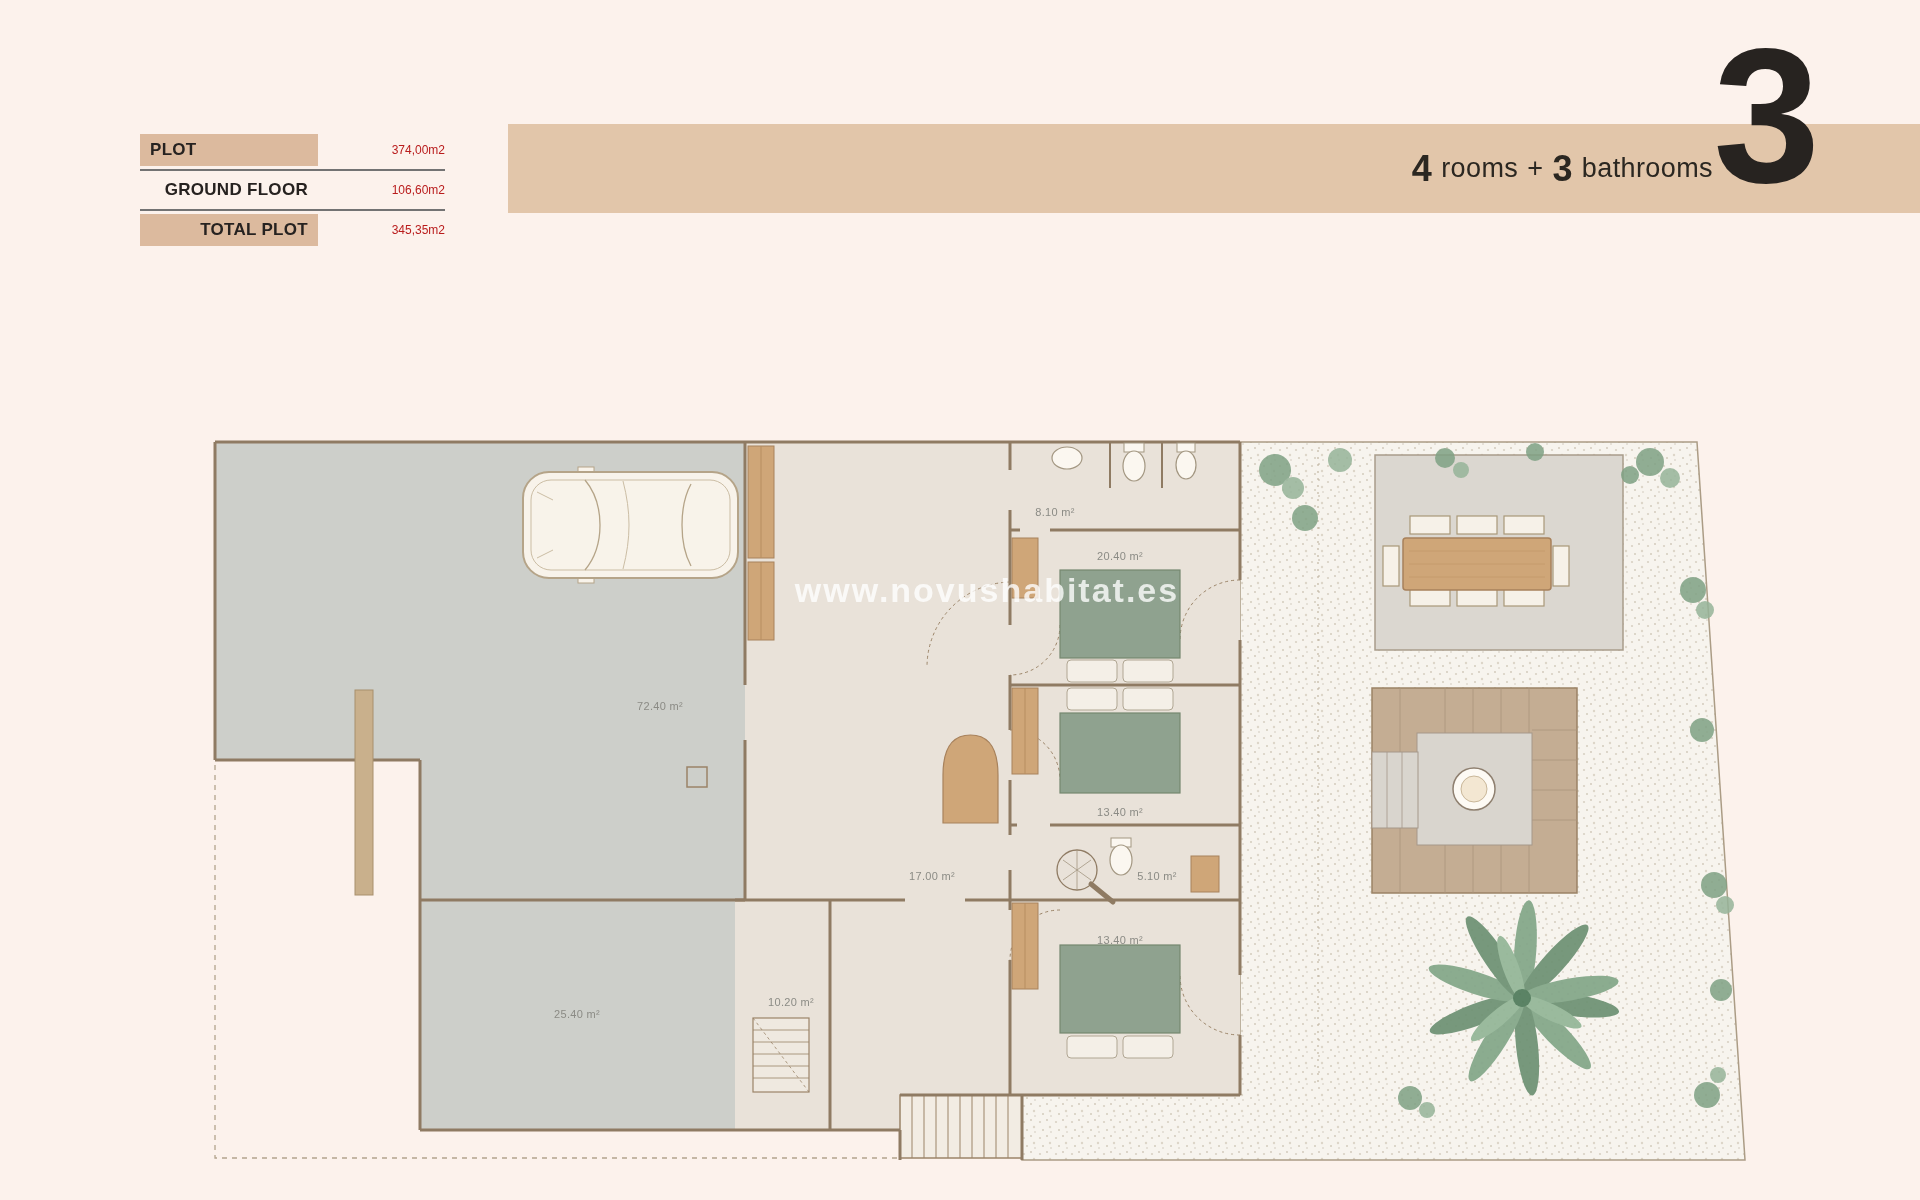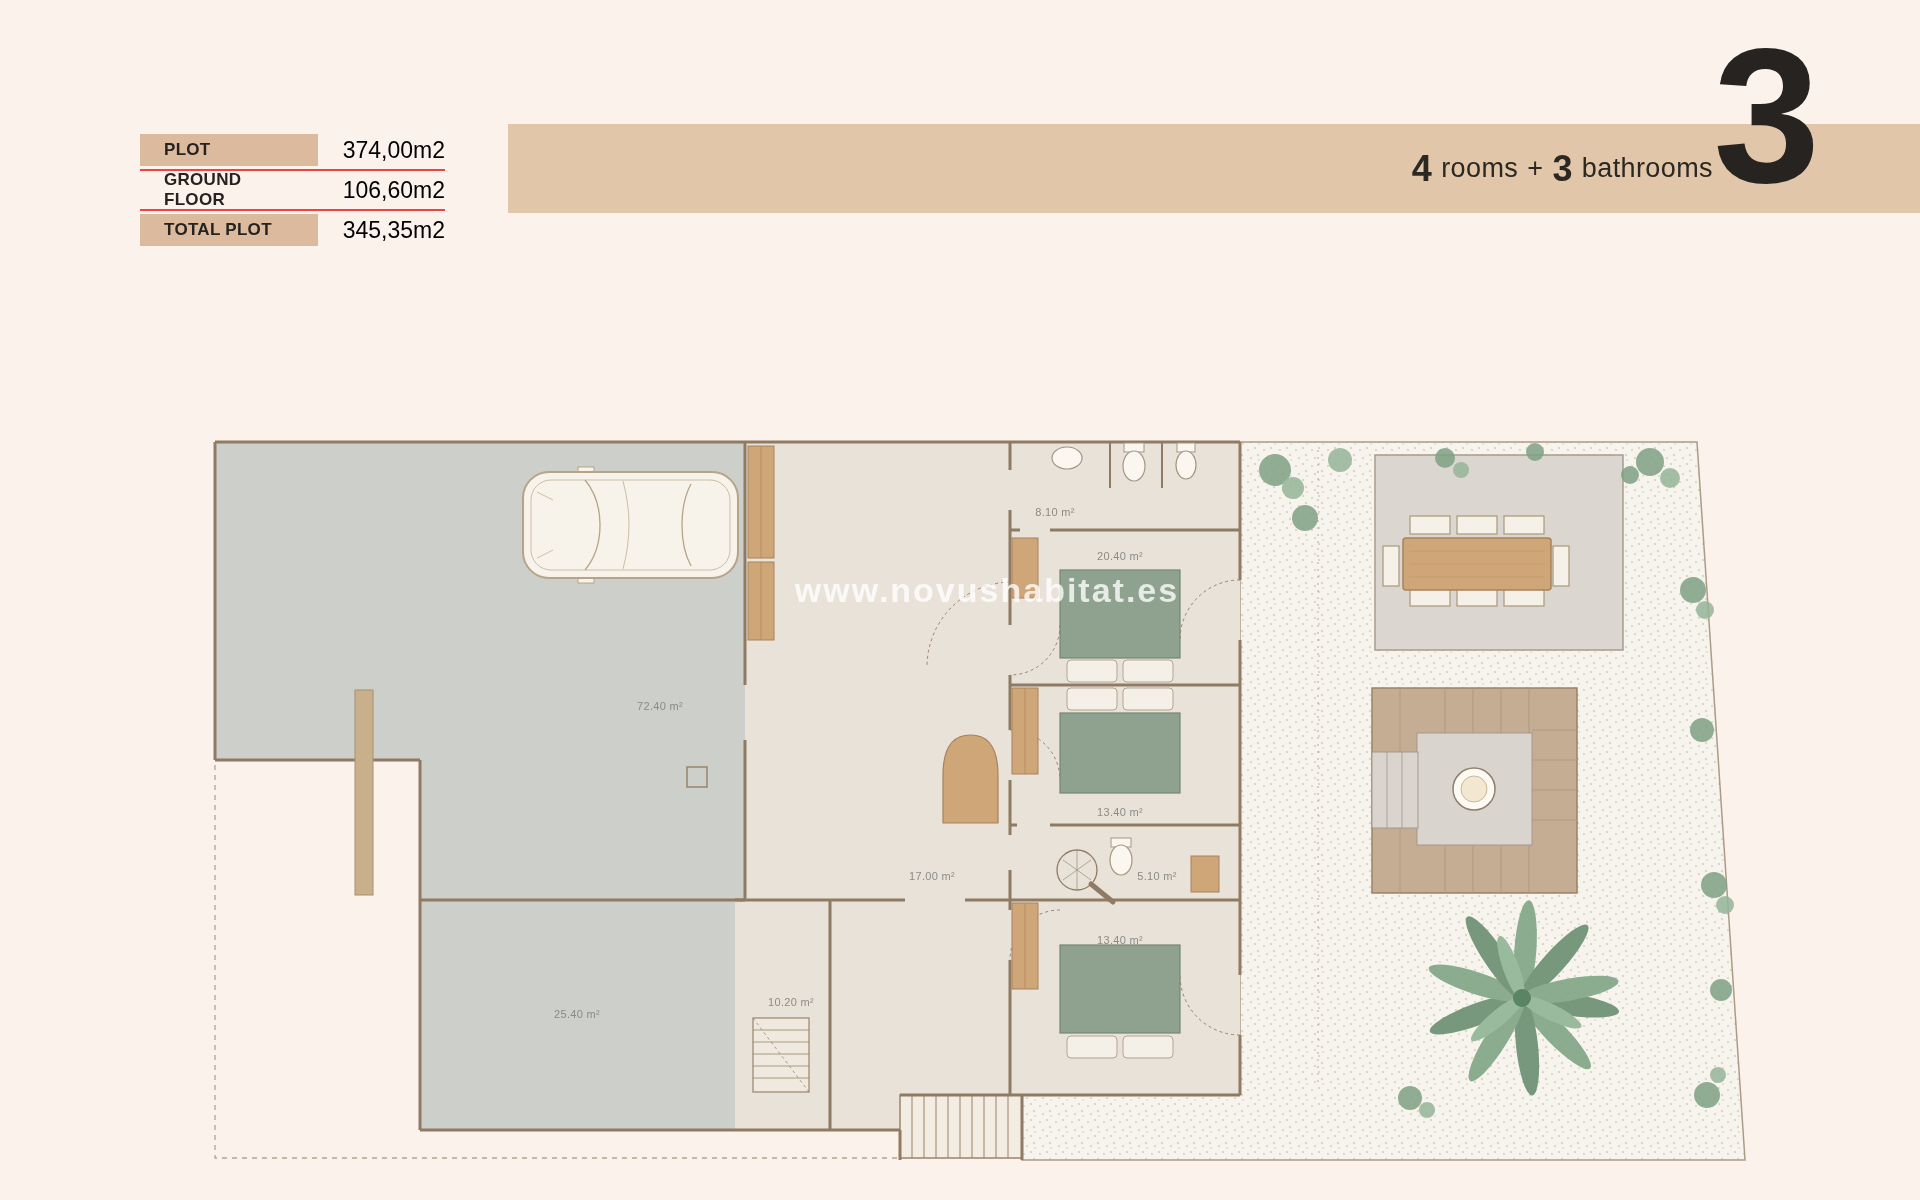--- a/index.html
+++ b/index.html
@@ -2,25 +2,25 @@
 <html><head>
 <meta charset="utf-8">
 <style>
   html,body{margin:0;padding:0;}
   .stage{position:relative;width:1920px;height:1200px;background:#fcf2ec;overflow:hidden;
          font-family:"Liberation Sans",sans-serif;}
 
   
   .spec-table{position:absolute;left:140px;top:131px;width:305px;}
   .spec-row{height:38px;display:flex;align-items:center;justify-content:space-between;}
-  .spec-row + .spec-row{border-top:2px solid #ef4444;}
-  .spec-label{display:inline-block;width:178px;padding:6px 24px;box-sizing:border-box;
+  .spec-row + .spec-row{border-top:2px solid #737373;text-align:right;}
+  .spec-label{display:inline-block;width:178px;padding:6px 10px;box-sizing:border-box;
               font-weight:bold;font-size:17px;letter-spacing:.3px;color:#262220;}
   .spec-label.hl{background:#dcba9e;}
-  .spec-value{font-size:23px;color:#000000;}
+  .spec-value{font-size:12px;color:#b91c1c;}
 
   
   .banner{position:absolute;left:508px;top:124px;right:0;height:89px;background:#e2c6aa;}
   .banner-text{position:absolute;top:124px;right:207px;height:89px;display:flex;
                align-items:center;gap:9px;color:#2b2721;font-size:27px;letter-spacing:.4px;}
   .banner-text .num{font-weight:bold;font-size:36px;}
   .big-number{position:absolute;right:100px;top:20px;font-size:192px;line-height:1;
               font-weight:bold;color:#272320;}
 
   .plan-svg{position:absolute;left:205px;top:430px;}

